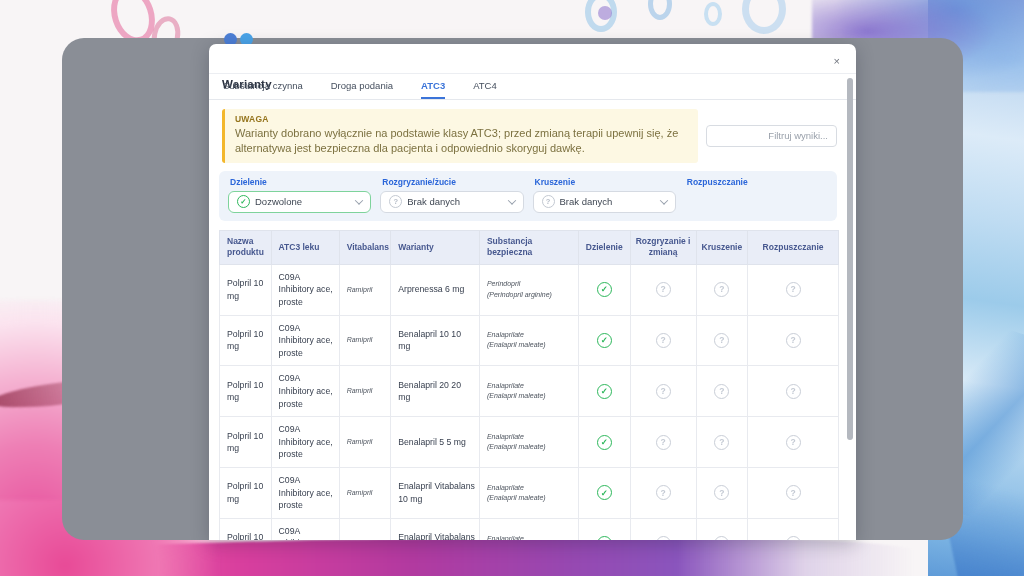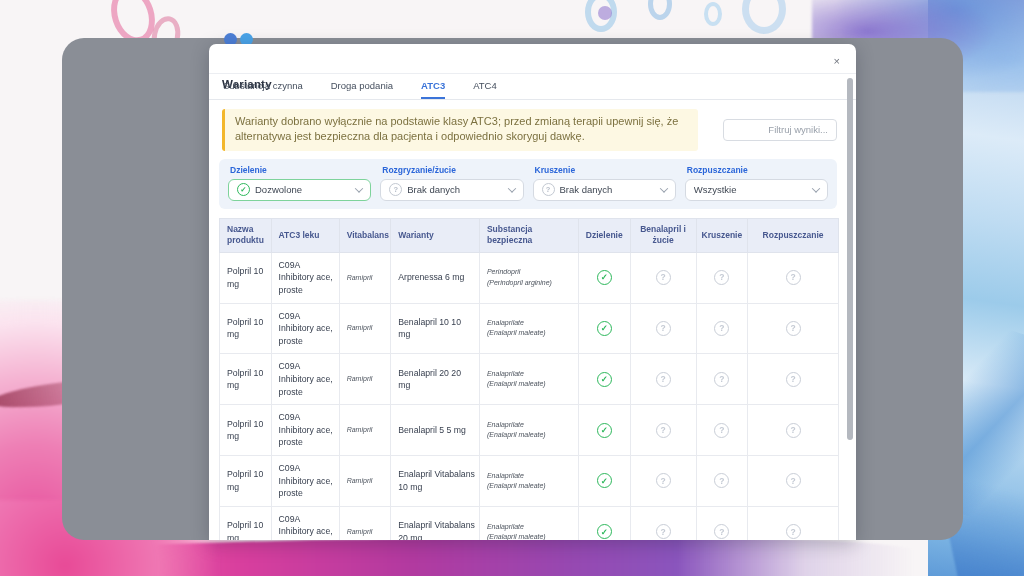--- a/index.html
+++ b/index.html
@@ -107,21 +107,21 @@
 
   .notice-row { display: flex; align-items: center; }
   .warning-box {
     margin-left: 3px; width: 476px;
     background: #fdf8e3; border-left: 3px solid #f3b72b; border-radius: 3px;
     padding: 5px 10px 6px 10px;
   }
   .warning-title { font-size: 8.5px; font-weight: bold; color: #95741c; margin-bottom: 2px; letter-spacing: .2px; }
   .warning-text { font-size: 11px; color: #7c7140; line-height: 1.4; }
   .filter-input {
-    margin-left: auto; width: 114px; height: 22px;
+    margin-left: auto; width: 131px; height: 22px;
     border: 1px solid #d8dce2; border-radius: 4px; background: #fff;
     font-family: "Liberation Sans", sans-serif;
     font-size: 9.5px; color: #3f4753; text-align: right; padding: 0 8px; outline: none;
   }
   .filter-input::placeholder { color: #9aa1ab; }
 
   .filters-panel {
     margin-top: 8px; background: #eef3fa; border-radius: 6px;
     padding: 6px 9px 8px 9px; display: flex; gap: 9px;
   }
@@ -210,20 +210,21 @@
     <div class="tab">Substancja czynna</div>
     <div class="tab">Droga podania</div>
     <div class="tab active">ATC3</div>
     <div class="tab">ATC4</div>
   </div>
 
   <div class="content">
 
     <div class="notice-row">
       <div class="warning-box">
+        <div class="warning-title">UWAGA</div>
         <div class="warning-text">Warianty dobrano wyłącznie na podstawie klasy ATC3; przed zmianą terapii upewnij się, że alternatywa jest bezpieczna dla pacjenta i odpowiednio skoryguj dawkę.</div>
       </div>
       <input class="filter-input" type="text" placeholder="Filtruj wyniki..." style="">
     </div>
 
     <div class="filters-panel">
       <div class="filter-col">
         <div class="filter-label">Dzielenie</div>
         <div class="select-box accent">
           <span class="mini-icon mini-check">✓</span>
@@ -242,24 +243,20 @@
       <div class="filter-col">
         <div class="filter-label">Kruszenie</div>
         <div class="select-box">
           <span class="mini-icon mini-question">?</span>
           <span class="select-value">Brak danych</span>
           <span class="chev"></span>
         </div>
       </div>
       <div class="filter-col">
         <div class="filter-label">Rozpuszczanie</div>
-        <div class="select-box">
-          <span class="select-value">Wszystkie</span>
-          <span class="chev"></span>
-        </div>
       </div>
     </div>
 
     <table class="variants">
       <colgroup>
         <col style="width:50px">
           <col style="width:66px">
           <col style="width:50px">
         <col style="width:86px">
           <col style="width:96px">
@@ -269,21 +266,21 @@
           <col style="width:88px">
       </colgroup>
       <thead>
         <tr>
           <th>Nazwa produktu</th>
           <th>ATC3 leku</th>
           <th>Vitabalans</th>
           <th>Warianty</th>
           <th>Substancja bezpieczna</th>
           <th class="c">Dzielenie</th>
-          <th class="c">Benalapril i żucie</th>
+          <th class="c">Rozgryzanie i zmianą</th>
           <th class="c">Kruszenie</th>
           <th class="c">Rozpuszczanie</th>
         </tr>
       </thead>
       <tbody>
           <tr>
     <td>Polpril 10 mg</td>
     <td>C09A Inhibitory ace, proste</td>
     <td class="sm">Ramipril</td>
     <td>Arprenessa 6 mg</td>

